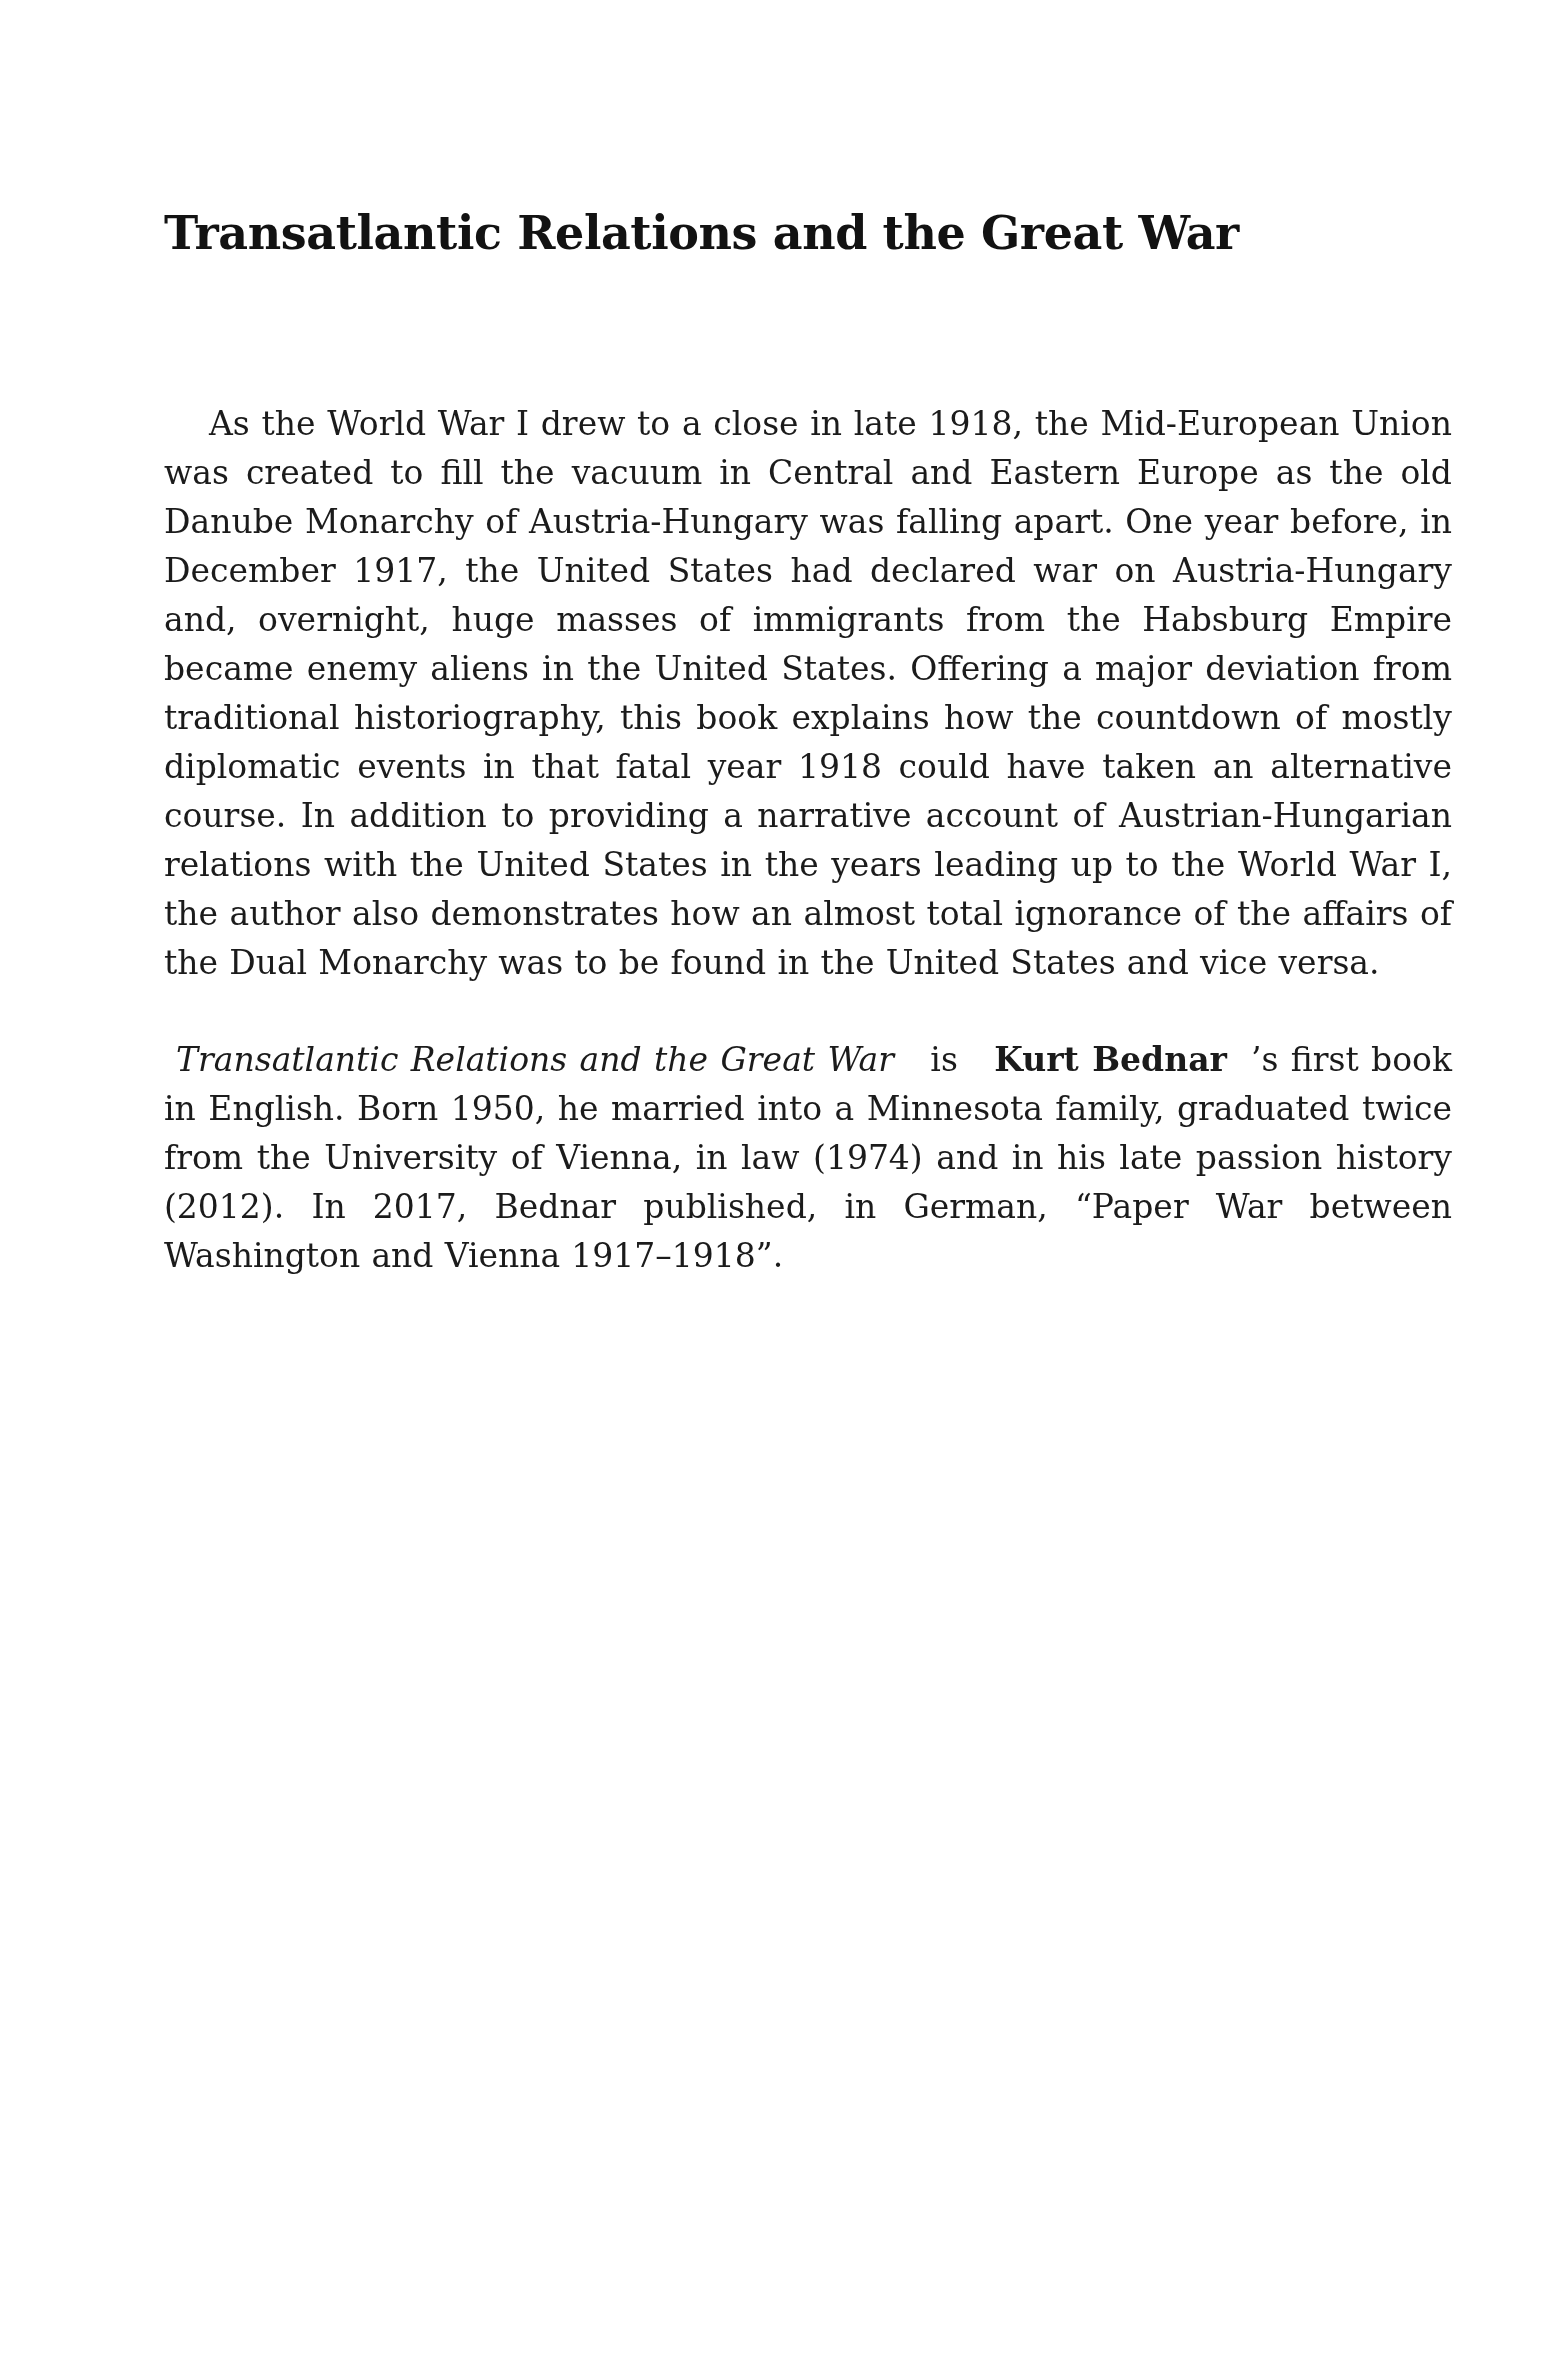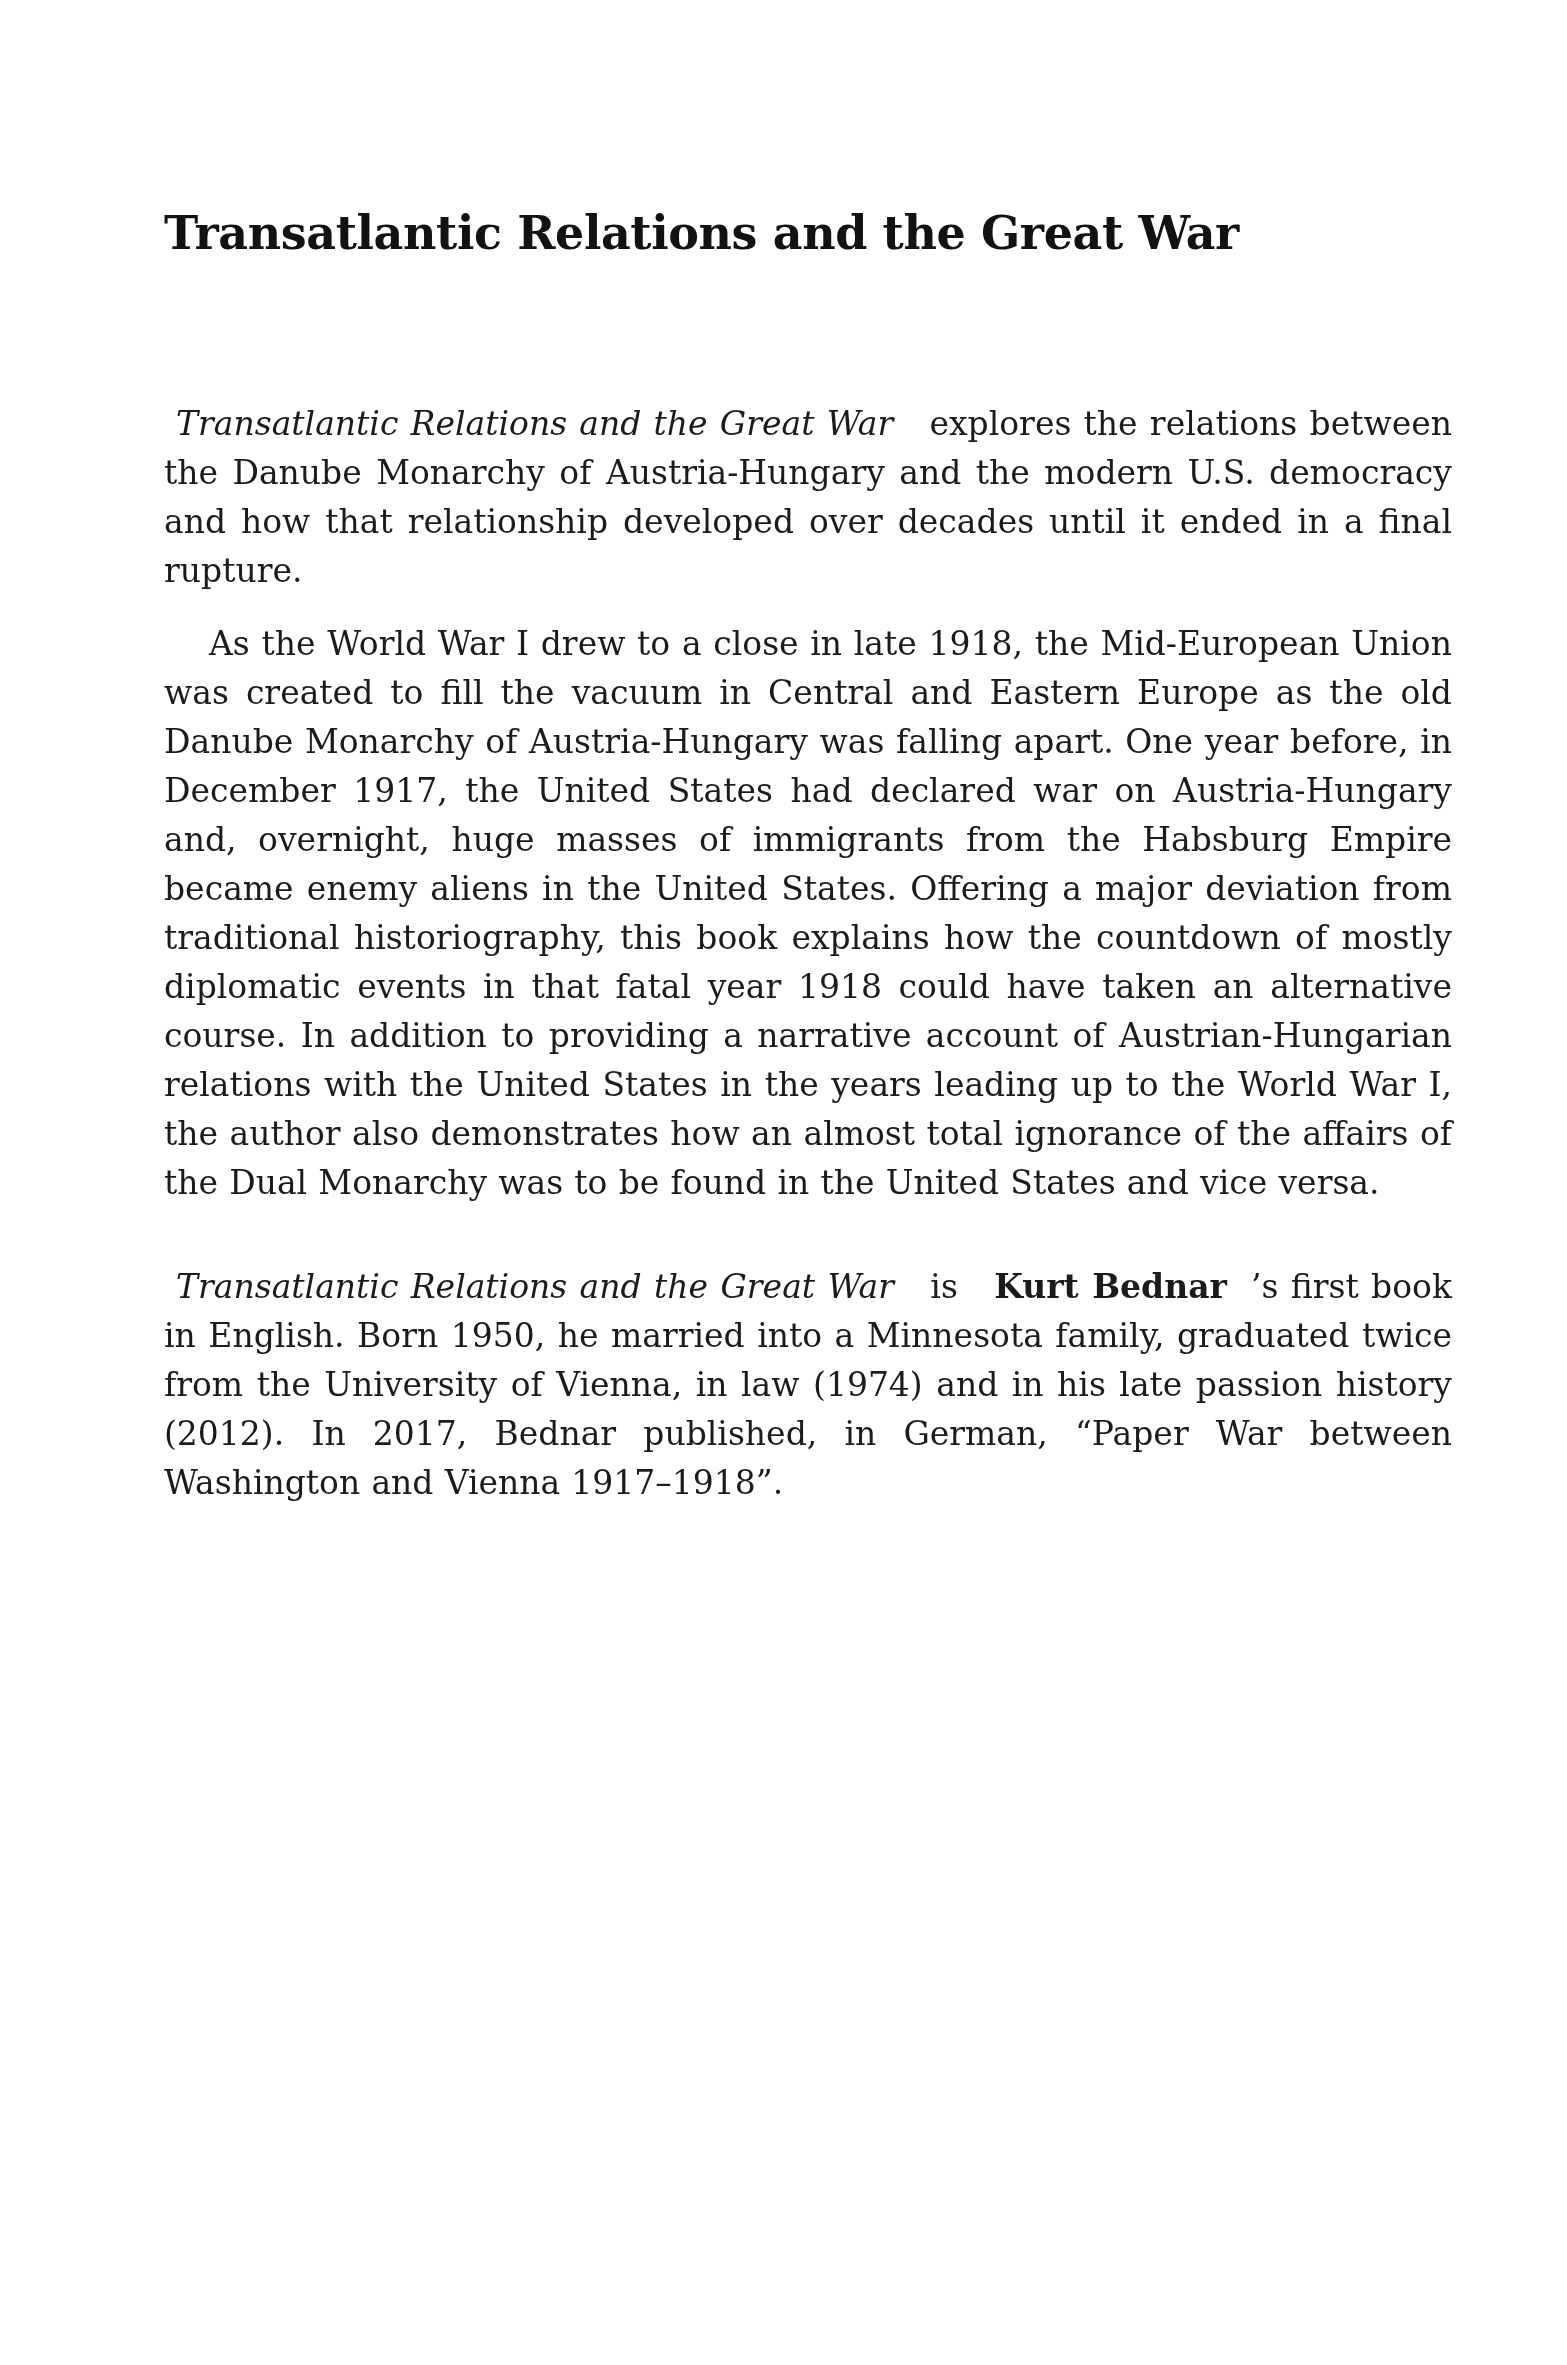--- a/index.html
+++ b/index.html
@@ -44,40 +44,39 @@
       text-align: justify;
       color: #1b1b1b;
       word-spacing: 0.7px;
     }
 
     .para.indent {
       text-indent: 45px;
     }
 
     .para.bio {
-      margin-top: 31px;
+      margin-top: 24px;
     }
 
     .para em {
       font-style: italic;
     }
 
     .para strong {
       font-weight: bold;
     }
   </style>
 </head>
 <body>
 
 <div class="page">
   <div class="content">
 
     <h1 class="book-title">Transatlantic Relations and the Great War</h1>
 
-    <p class="para"><em>Transatlantic Relations and the Great War</em><span> explores the relations between the Danube Monarchy of Austria-Hungary and the modern U.S. democracy and how that relationship developed over decades until it ended in a final rupture.</span></p>
 
     <p class="para indent">As the World War I drew to a close in late 1918, the Mid-European Union was created to fill the vacuum in Central and Eastern Europe as the old Danube Monarchy of Austria-Hungary was falling apart. One year before, in December 1917, the United States had declared war on Austria-Hungary and, overnight, huge masses of immigrants from the Habsburg Empire became enemy aliens in the United States. Offering a major deviation from traditional historiography, this book explains how the countdown of mostly diplomatic events in that fatal year 1918 could have taken an alternative course. In addition to providing a narrative account of Austrian-Hungarian relations with the United States in the years leading up to the World War I, the author also demonstrates how an almost total ignorance of the affairs of the Dual Monarchy was to be found in the United States and vice versa.</p>
 
 
     <p class="para bio"><em>Transatlantic Relations and the Great War</em><span> is </span><strong>Kurt Bednar</strong><span>’s first book in English. Born 1950, he married into a Minnesota family, graduated twice from the University of Vienna, in law (1974) and in his late passion history (2012). In 2017, Bednar published, in German, “Paper War between Washington and Vienna 1917–1918”.</span></p>
 
   </div>
 </div>
 
 

